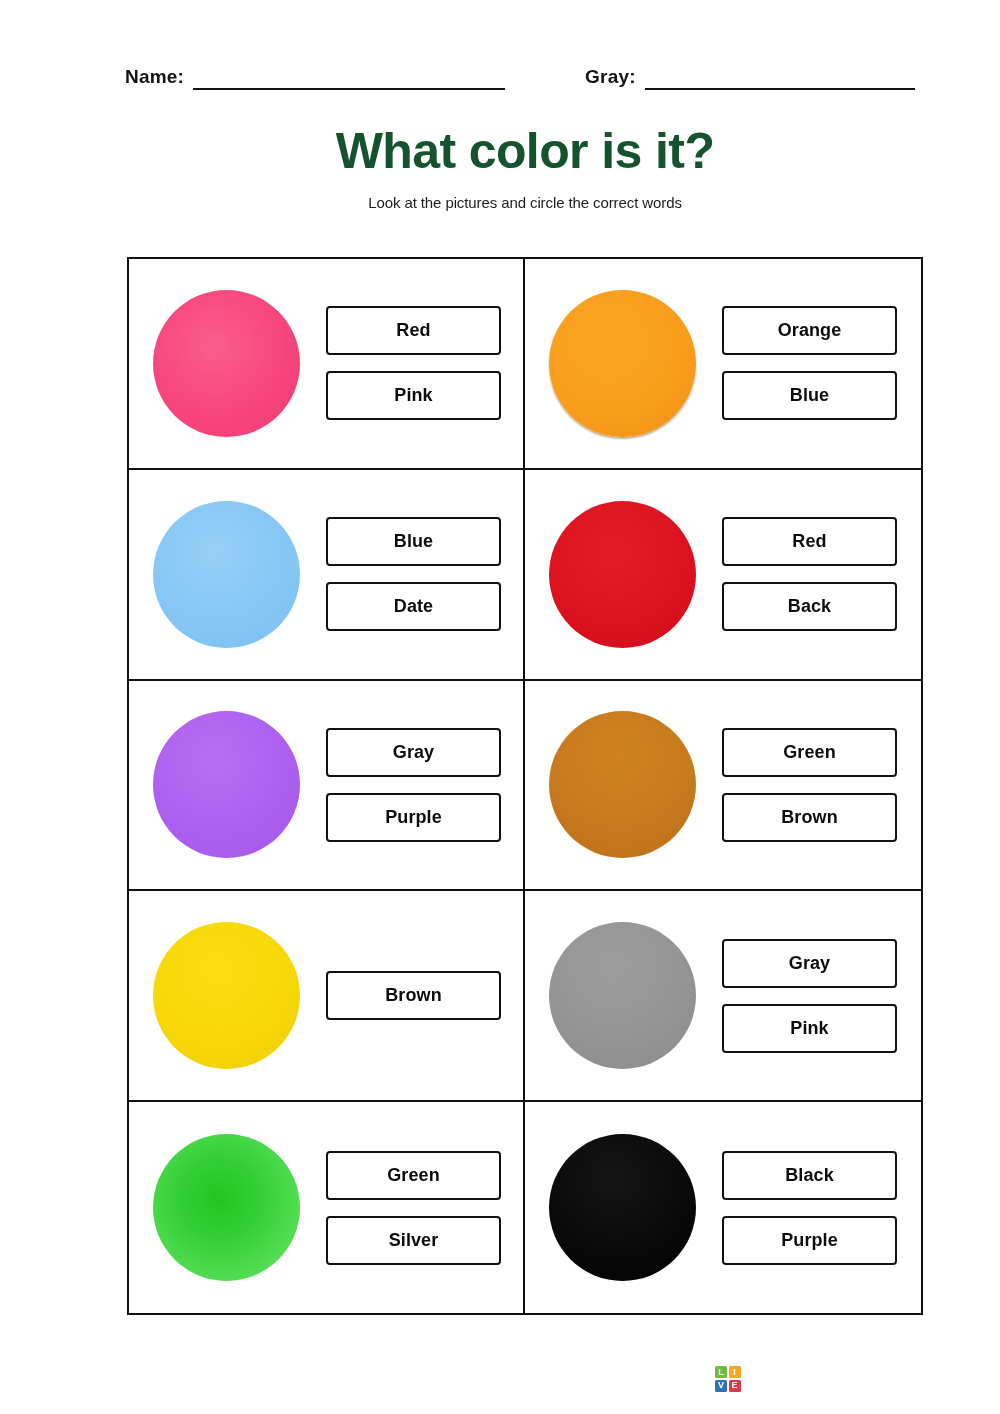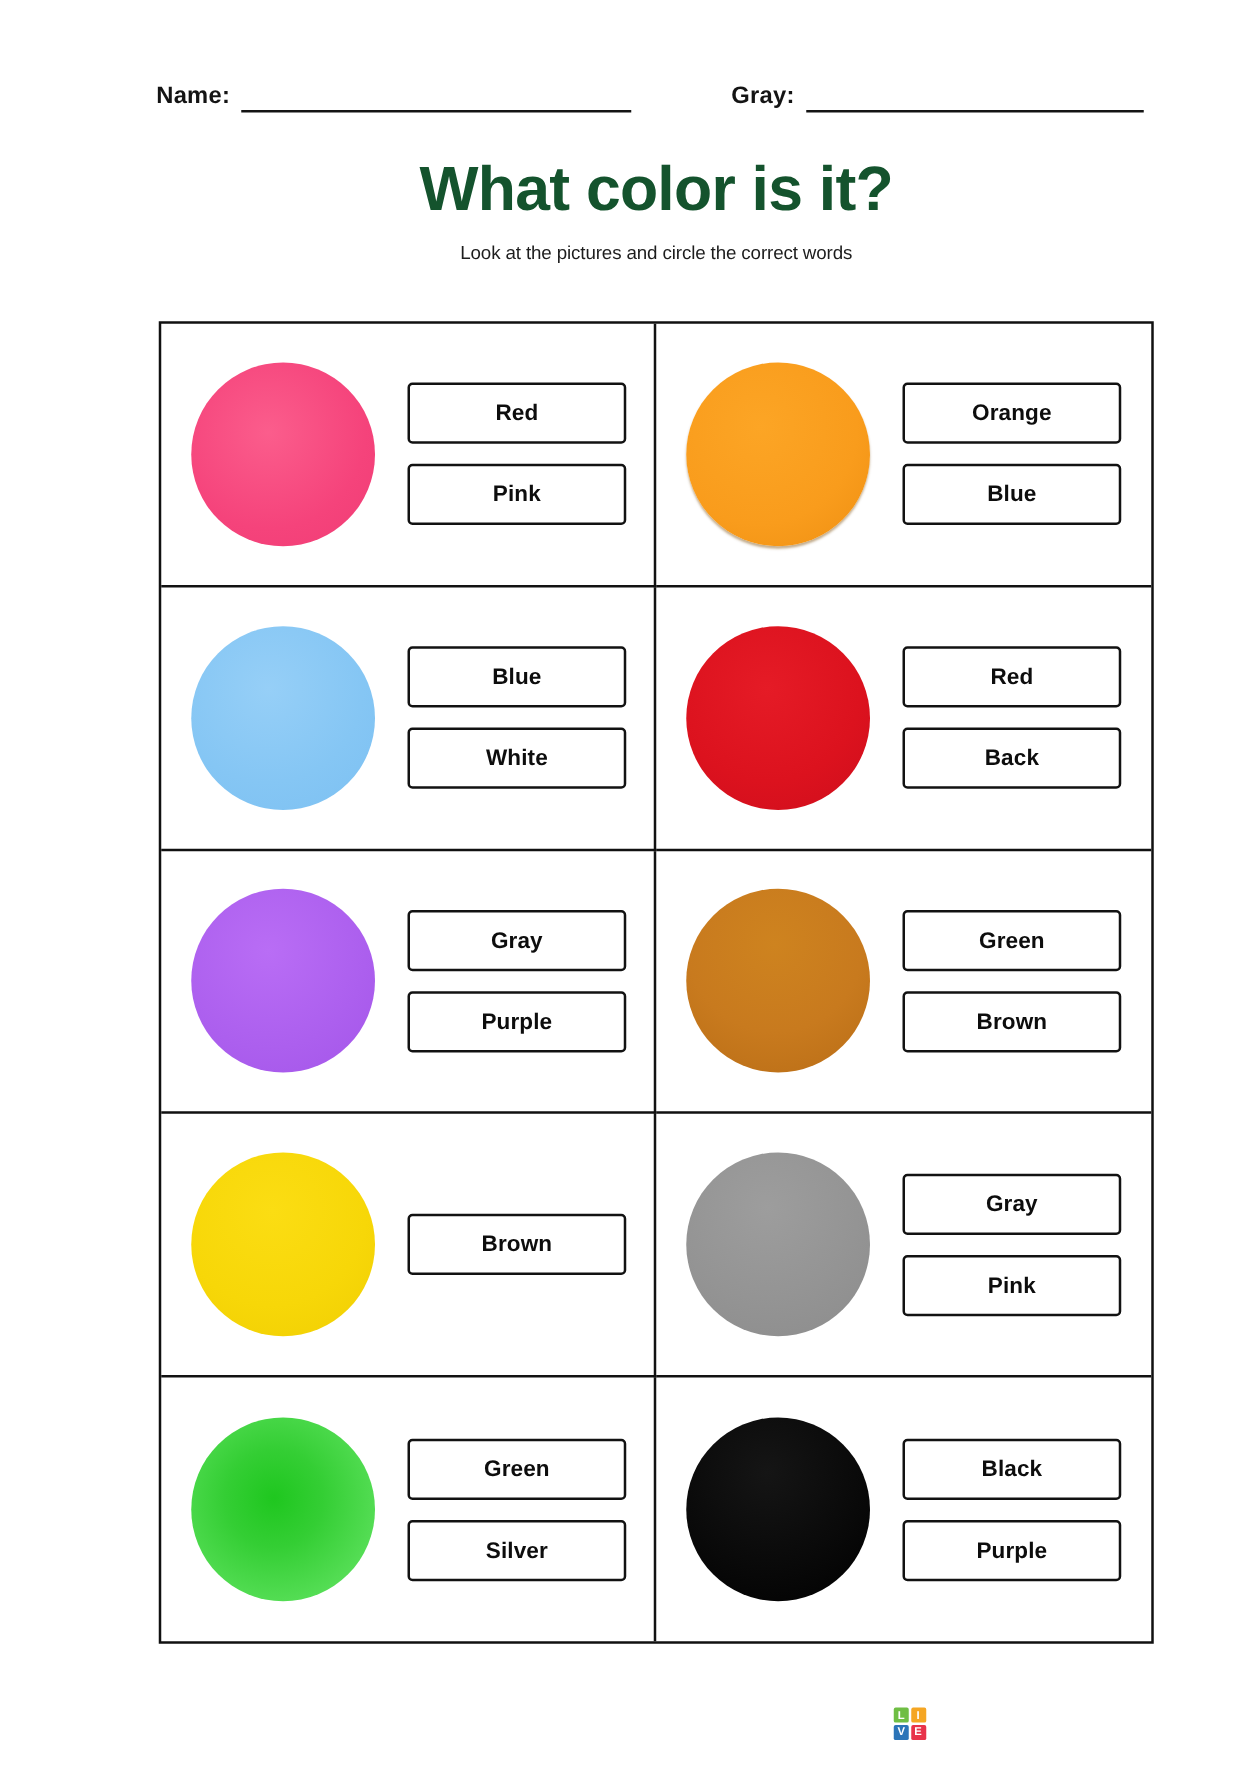--- a/index.html
+++ b/index.html
@@ -212,21 +212,21 @@
       <div class="options">
         <div class="option">Orange</div>
         <div class="option">Blue</div>
       </div>
     </div>
 
     <div class="cell">
       <div class="swatch paint-lblue"></div>
       <div class="options">
         <div class="option">Blue</div>
-        <div class="option">White</div>
+        <div class="option">Date</div>
       </div>
     </div>
 
     <div class="cell col-right">
       <div class="swatch paint-red"></div>
       <div class="options">
         <div class="option">Red</div>
         <div class="option">Back</div>
       </div>
     </div>

